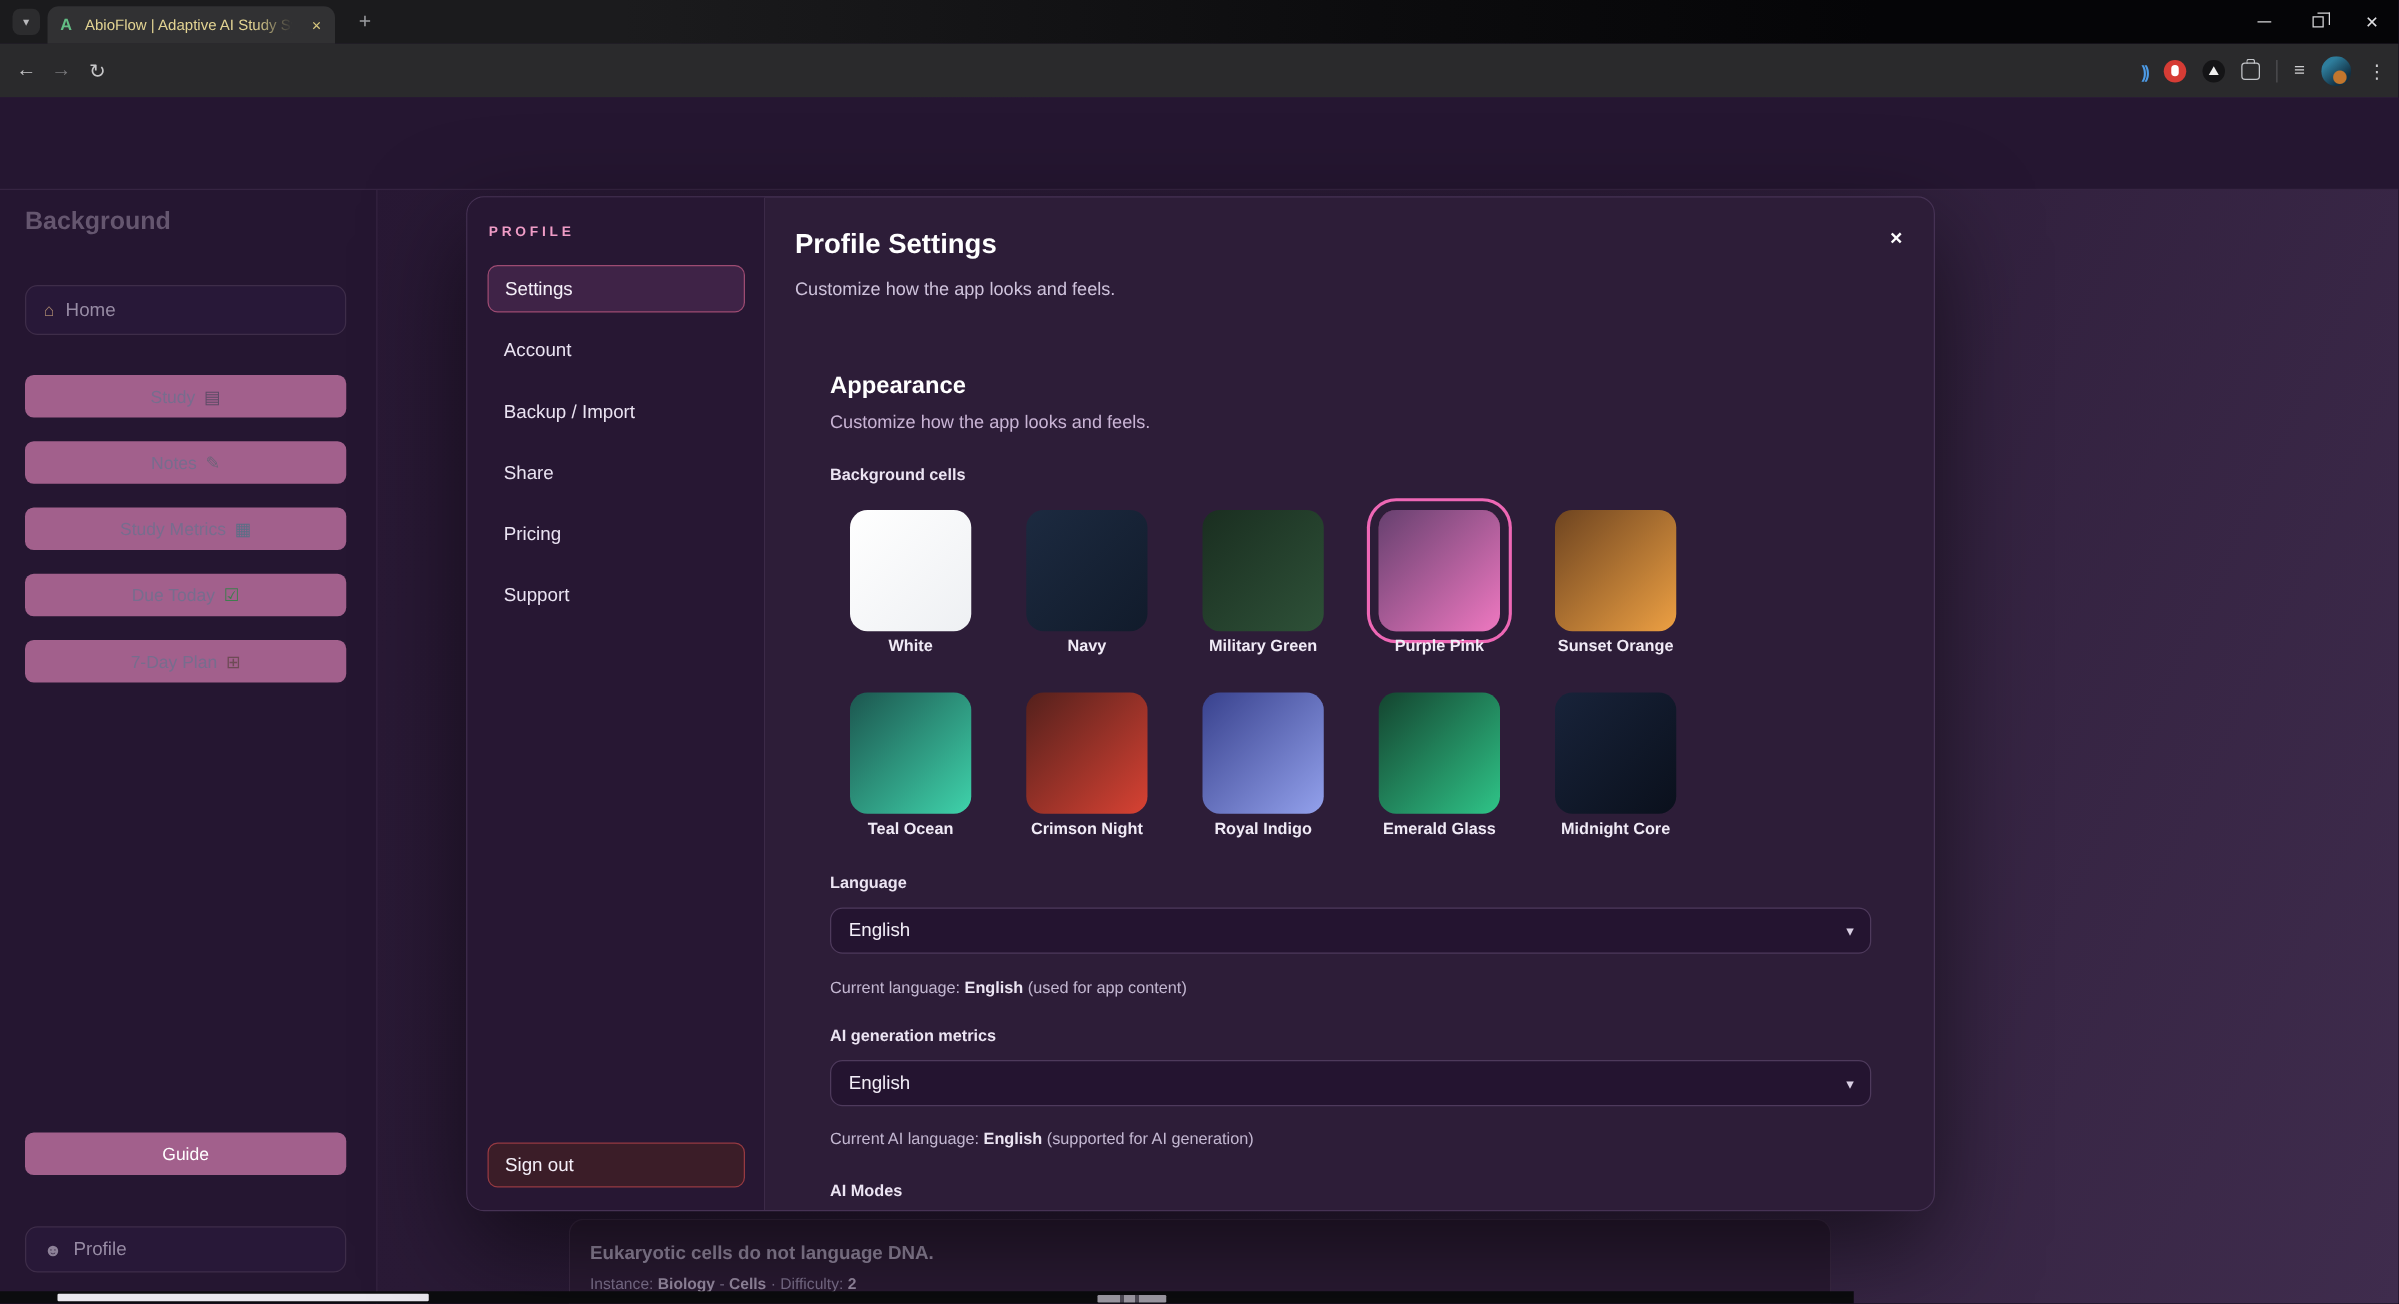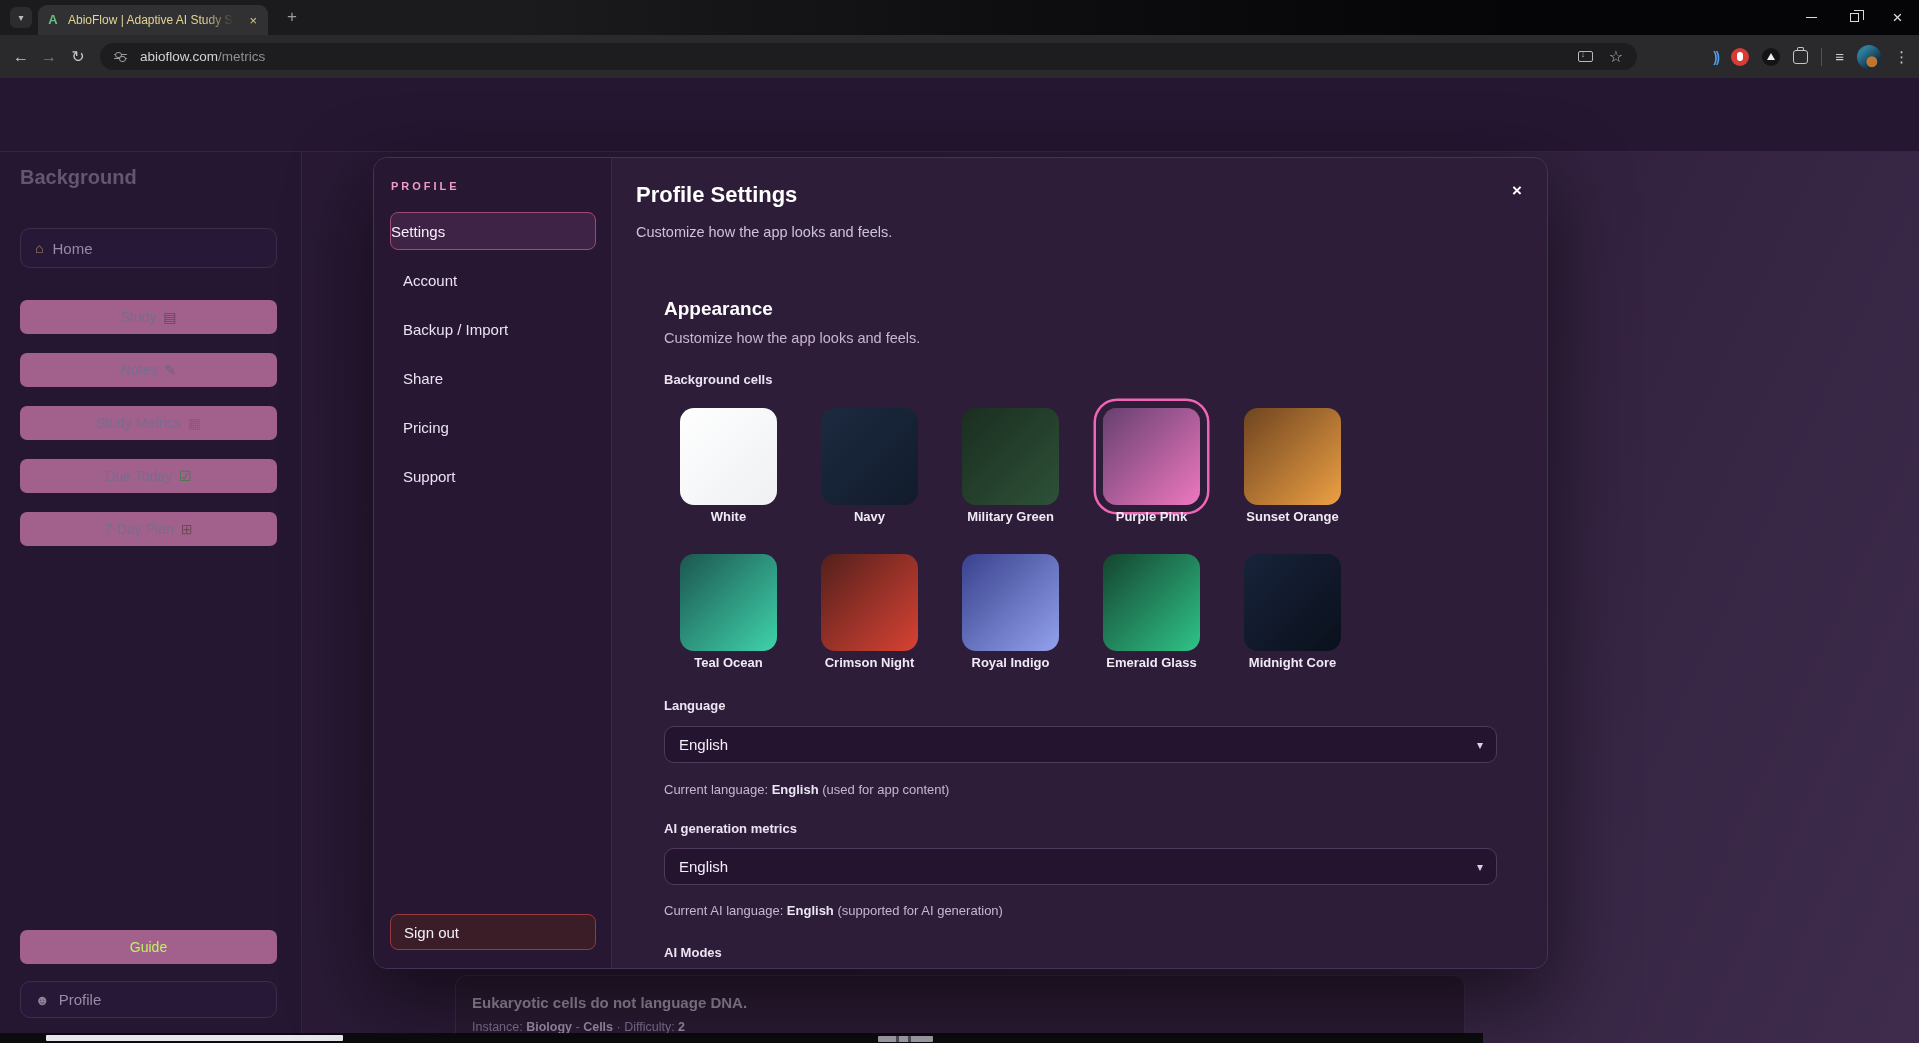--- a/index.html
+++ b/index.html
@@ -80,21 +80,21 @@
   .foot-thumb { position:absolute; left:878px; top:2.5px; width:55px; height:6px; border-radius:1px;
     background:linear-gradient(90deg,#a5a1ac 0 18px,#514d59 18px 21px,#a5a1ac 21px 30px,#514d59 30px 33px,#a5a1ac 33px 100%); }
 
   
   .modal { position:absolute; left:373px; top:157px; width:1175px; height:812px; background:#2d1d38;
     border:1px solid #463254; border-radius:14px; box-shadow:0 30px 80px rgba(0,0,0,.55); }
   .modal-nav { position:absolute; left:0; top:0; width:238px; height:810px; background:#271733;
     border-right:1px solid #3c2a48; border-radius:13px 0 0 13px; }
   .mnav-heading { position:absolute; left:17px; top:22px; font-size:11px; font-weight:bold; letter-spacing:3px; color:#ef9cc6; }
   .mnav-selected { position:absolute; left:16px; top:54px; width:206px; height:38px; border-radius:8px;
-    background:#3f2347; border:1px solid #9d4b72; display:flex; align-items:center; 
+    background:#3f2347; border:1px solid #9d4b72; display:flex; align-items:center; padding-left:13px;
     font-size:15px; color:#f5eff9; }
   .mnav-item { position:absolute; left:29px; height:20px; font-size:15px; color:#eae3f2; }
   .signout { position:absolute; left:16px; top:756px; width:206px; height:36px; border-radius:8px;
     background:#3b1d28; border:1px solid #963a42; display:flex; align-items:center; padding-left:13px;
     font-size:15px; color:#f5eff9; }
 
   .modal-close { position:absolute; left:1130px; top:20px; width:26px; height:26px; display:flex; align-items:center;
     justify-content:center; color:#ffffff; font-size:17px; font-weight:bold; }
   .m-title { position:absolute; left:262px; top:24px; font-size:22px; font-weight:bold; color:#ffffff; }
   .m-sub { position:absolute; left:262px; top:66px; font-size:14.5px; color:#cfc3dc; }
@@ -138,32 +138,20 @@
       <div class="win-btn">
           <span class="ic-close">×</span>
         </div>
     </div>
   </div>
 
   <div class="toolbar">
     <div class="nav-ic" style="left:6px;">←</div>
     <div class="nav-ic" style="left:34px;color:#77777a;">→</div>
     <div class="nav-ic" style="left:63px;">↻</div>
-    <div class="urlpill">
-      <span class="site-ic">
-          <i class="l1"></i>
-          <i class="l2"></i>
-        </span>
-      <span class="url-text">abioflow.com</span>
-        <span class="url-text url-path" style="margin-left:0;">/metrics</span>
-      <span class="pill-right">
-        <span class="ic-install"></span>
-        <span class="ic-star">☆</span>
-      </span>
-    </div>
     <div class="ext-row">
       <span class="ic-wave">))</span>
       <span class="ic-redcircle">
           <i></i>
         </span>
       <span class="ic-blkcircle">
           <i></i>
         </span>
       <span class="ic-jar"></span>
       <span class="vsep"></span>
@@ -198,21 +186,21 @@
     </div>
     <div class="side-btn btn-pink" style="top:381px;">
       <span>Due Today</span>
       <span class="gicon" style="color:#3f7d4e;">☑</span>
     </div>
     <div class="side-btn btn-pink" style="top:434px;">
       <span>7-Day Plan</span>
       <span class="gicon" style="color:#6e4b56;">⊞</span>
     </div>
 
-    <div class="side-btn btn-pink" style="top:852px;color:#bef264;">
+    <div class="side-btn btn-pink" style="top:828px;color:#ffffff;">
       <span>Guide</span>
     </div>
     <div class="side-btn btn-outline" style="top:903px;height:37px;">
       <span class="gicon" style="color:#8d8198;">☻</span>
       <span>Profile</span>
     </div>
 
     <div class="bottom-card">
       <div class="card-title">Eukaryotic cells do not language DNA.</div>
       <div class="card-meta"><span>Instance: </span><b>Biology</b><span> - </span><b>Cells</b><span> · </span><span>Difficulty: </span><b>2</b></div>

